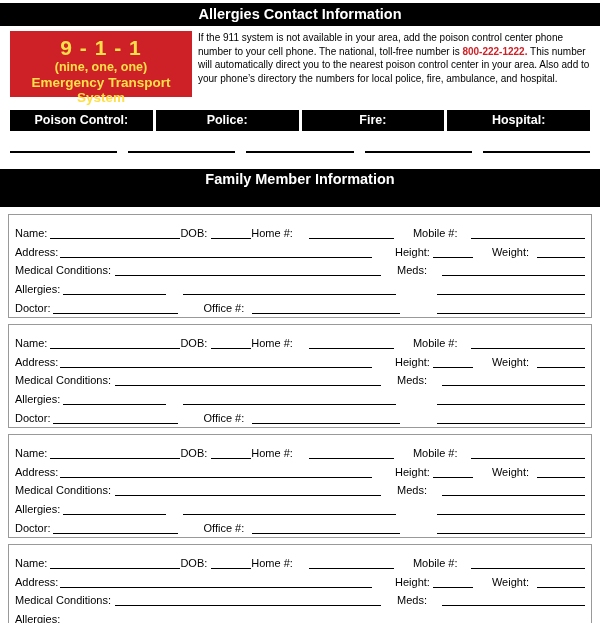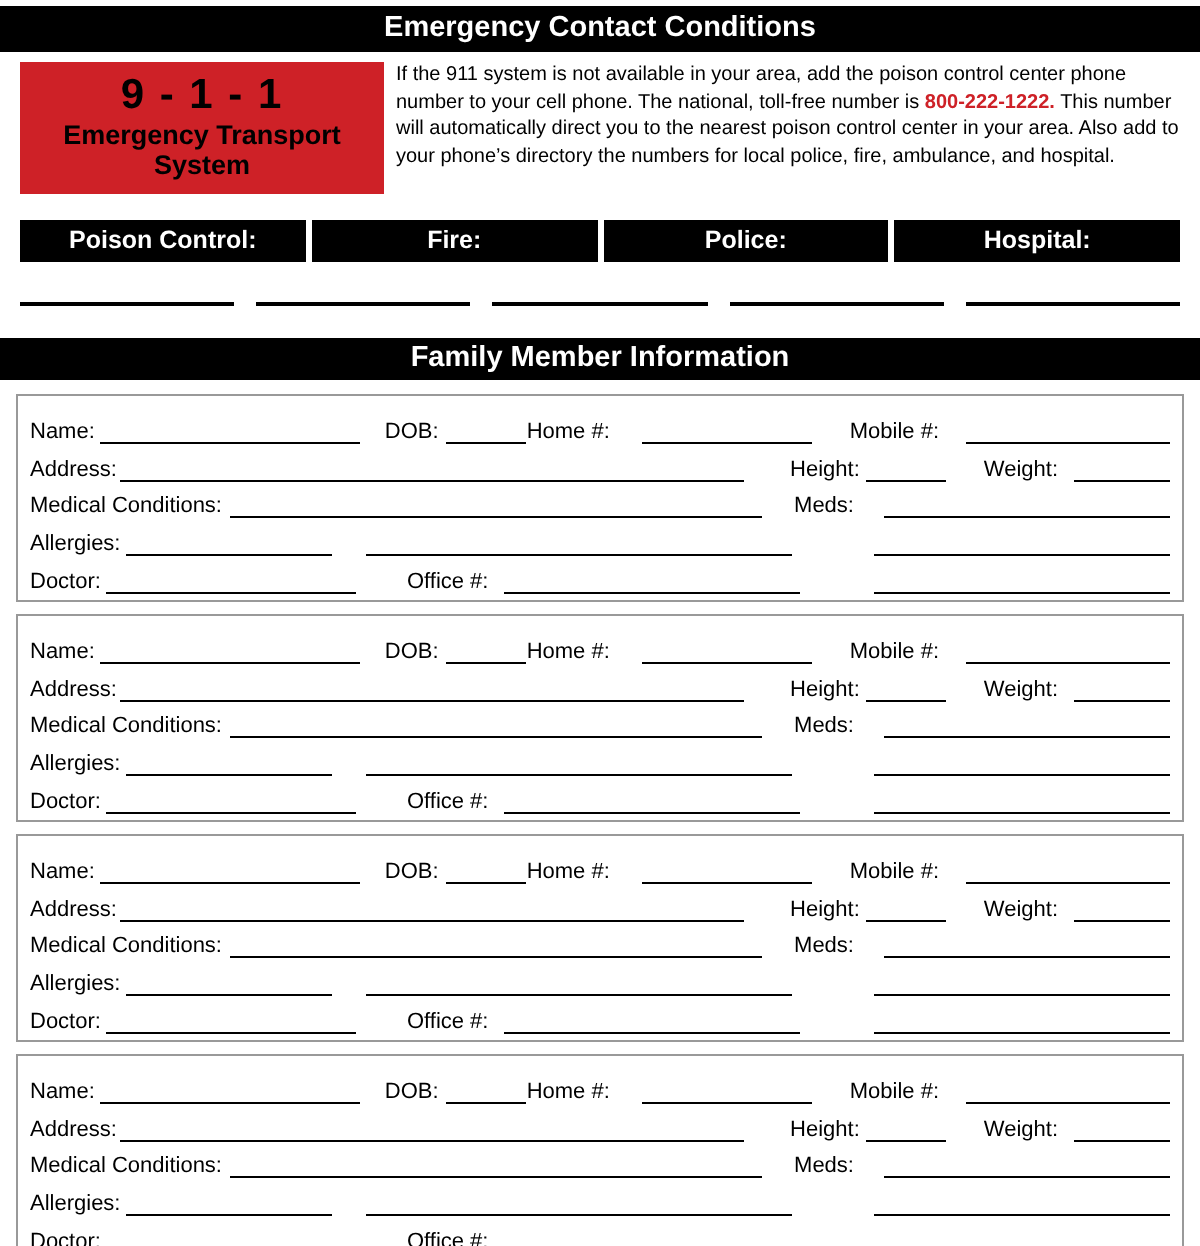--- a/index.html
+++ b/index.html
@@ -12,25 +12,25 @@
   body{
     width:600px;height:623px;overflow:hidden;background:#fff;color:#000;
     font-family:"Liberation Sans", sans-serif;
   }
   
   .bar{
     background:var(--bar);color:#fff;font-weight:bold;text-align:center;
     height:23px;line-height:23px;font-size:14.5px;
   }
   .bar.top{margin-top:3px;}
-  .bar.family{height:21px;line-height:21px;margin-top:16px;}
+  .bar.family{height:38px;line-height:21px;margin-top:16px;}
   
   .intro{display:flex;margin:5px 8px 0 10px;}
   .card911{
-    width:182px;min-width:182px;height:66px;background:var(--red);color:#000000;
+    width:182px;min-width:182px;height:66px;background:var(--red);color:#fde047;
     text-align:center;font-weight:bold;padding-top:5px;
   }
   .card911 .num{font-size:21px;line-height:24px;letter-spacing:1px;}
   .card911 .phon{font-size:12.5px;line-height:15px;}
   .card911 .sys{font-size:13.5px;line-height:15px;}
   .intro p{
     flex:1;margin:0 0 0 6px;font-size:10px;line-height:13.7px;text-align:left;
   }
   .intro p .phone{color:var(--red);font-weight:bold;}
   
@@ -50,45 +50,46 @@
     height:104px;
   }
   .frow{display:flex;align-items:flex-end;height:18.8px;font-size:11px;}
   .lbl{white-space:nowrap;}
   .ln{border-bottom:1.4px solid #000;height:12px;}
   .fx{flex:1;}
   .w40{width:40px;} .w48{width:48px;} .w85{width:85px;} .w103{width:103px;}
   .w125{width:125px;} .w130{width:130px;} .w143{width:143px;} .w148{width:148px;}
   .w213{width:213px;}
   .ml2{margin-left:2px;} .ml3{margin-left:3px;} .ml4{margin-left:4px;}
-  .ml8{margin-left:8px;} .ml12{margin-left:12px;} .ml13{margin-left:13px;}
+  .ml8{margin-left:8px;} .ml12{} .ml13{margin-left:13px;}
   .ml14{margin-left:23px;} .ml15{margin-left:15px;} .ml16{margin-left:16px;}
   .ml17{margin-left:17px;} .ml19{margin-left:19px;margin-top:48px;} .ml25{margin-left:25px;}
   .ml43{}
   .mla{margin-left:auto;}
 </style>
 </head>
 <body>
 
 <div class="bar top">
-  <span>Emergency Contact Conditions</span>
+  <span>Allergies Contact Information</span>
 </div>
 
 <div class="intro">
   <div class="card911">
     <div class="num">9 - 1 - 1</div>
+    <div class="phon">(nine, one, one)</div>
     <div class="sys">Emergency Transport System</div>
   </div>
   <p><span>If the 911 system is not available in your area, add the poison control center phone number to your cell phone. The national, toll-free number is </span><span class="phone">800-222-1222.</span><span> This number will automatically direct you to the nearest poison control center in your area. Also add to your phone’s directory the numbers for local police, fire, ambulance, and hospital.</span></p>
 </div>
 
 <div class="contact-row">
   <div class="contact-box">Poison Control:</div>
+  <div class="contact-box">Police:</div>
   <div class="contact-box">Fire:</div>
-  <div class="contact-box">Police:</div>
   <div class="contact-box">Hospital:</div>
 </div>
 <div class="contact-lines">
   <span></span>
   <span></span>
   <span></span>
   <span></span>
   <span></span>
 </div>
 

